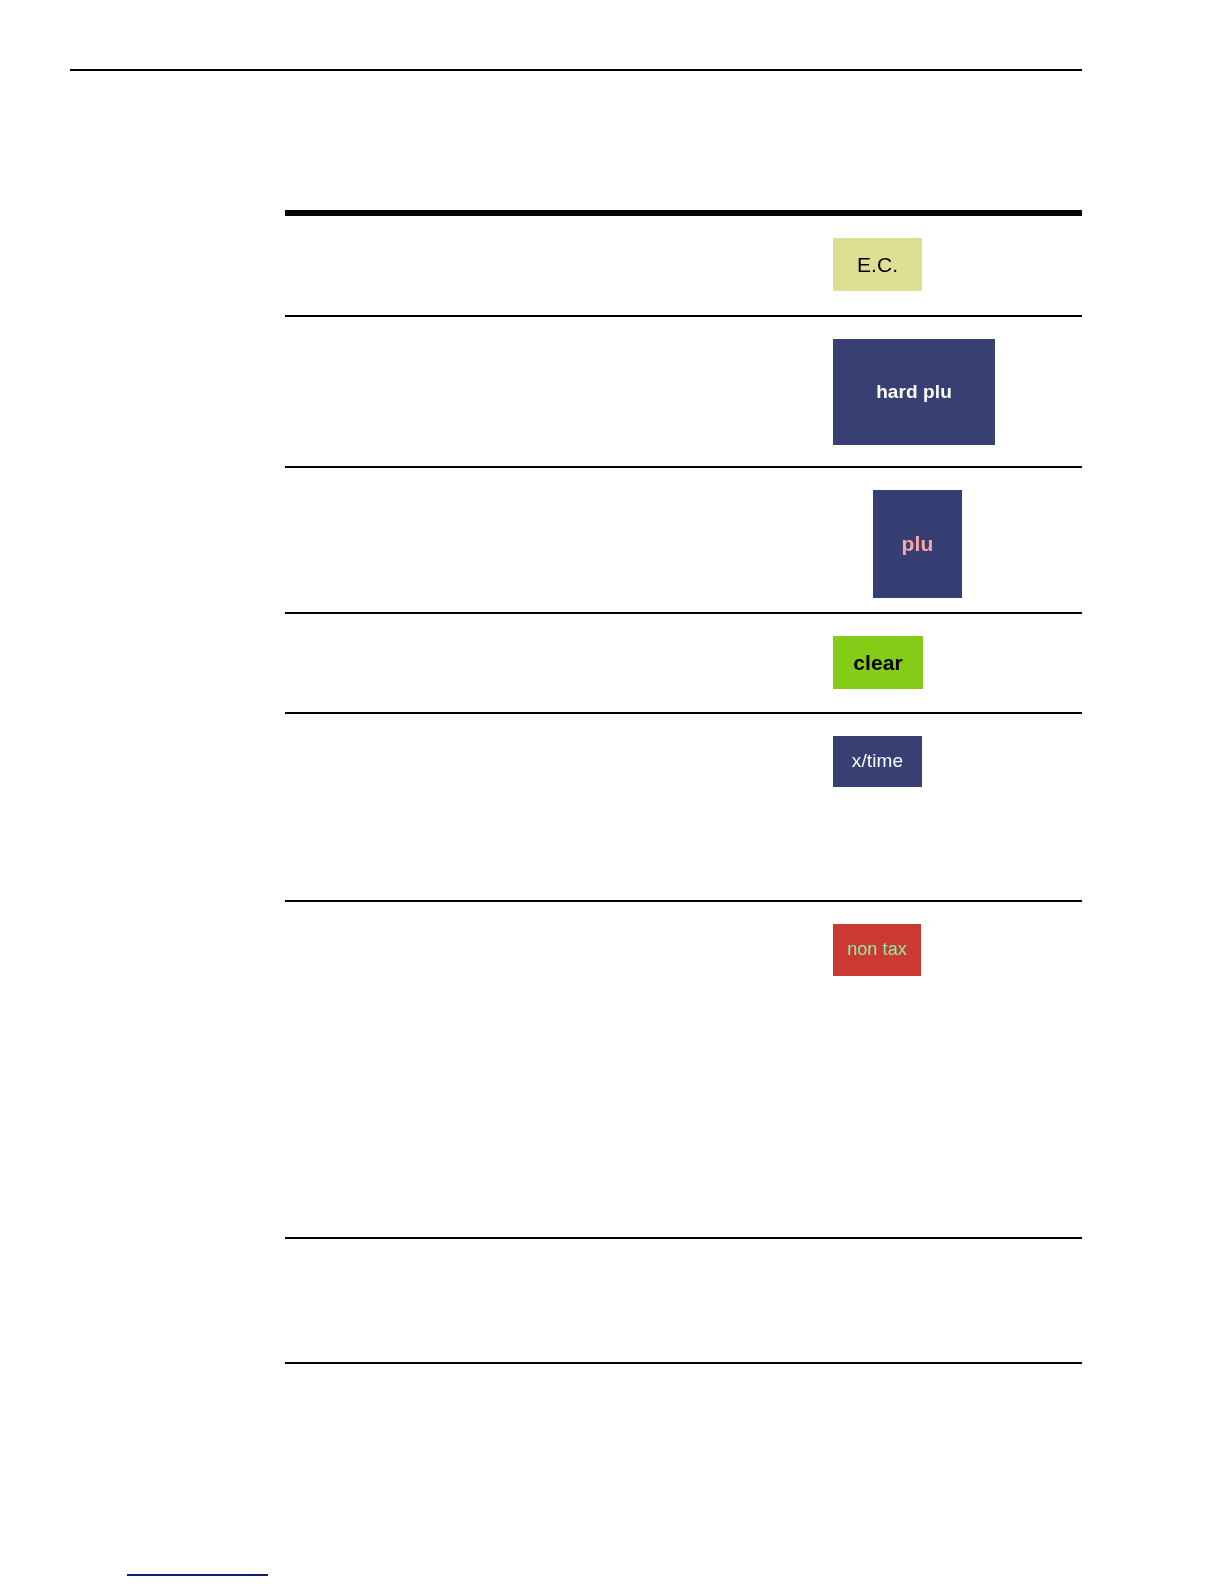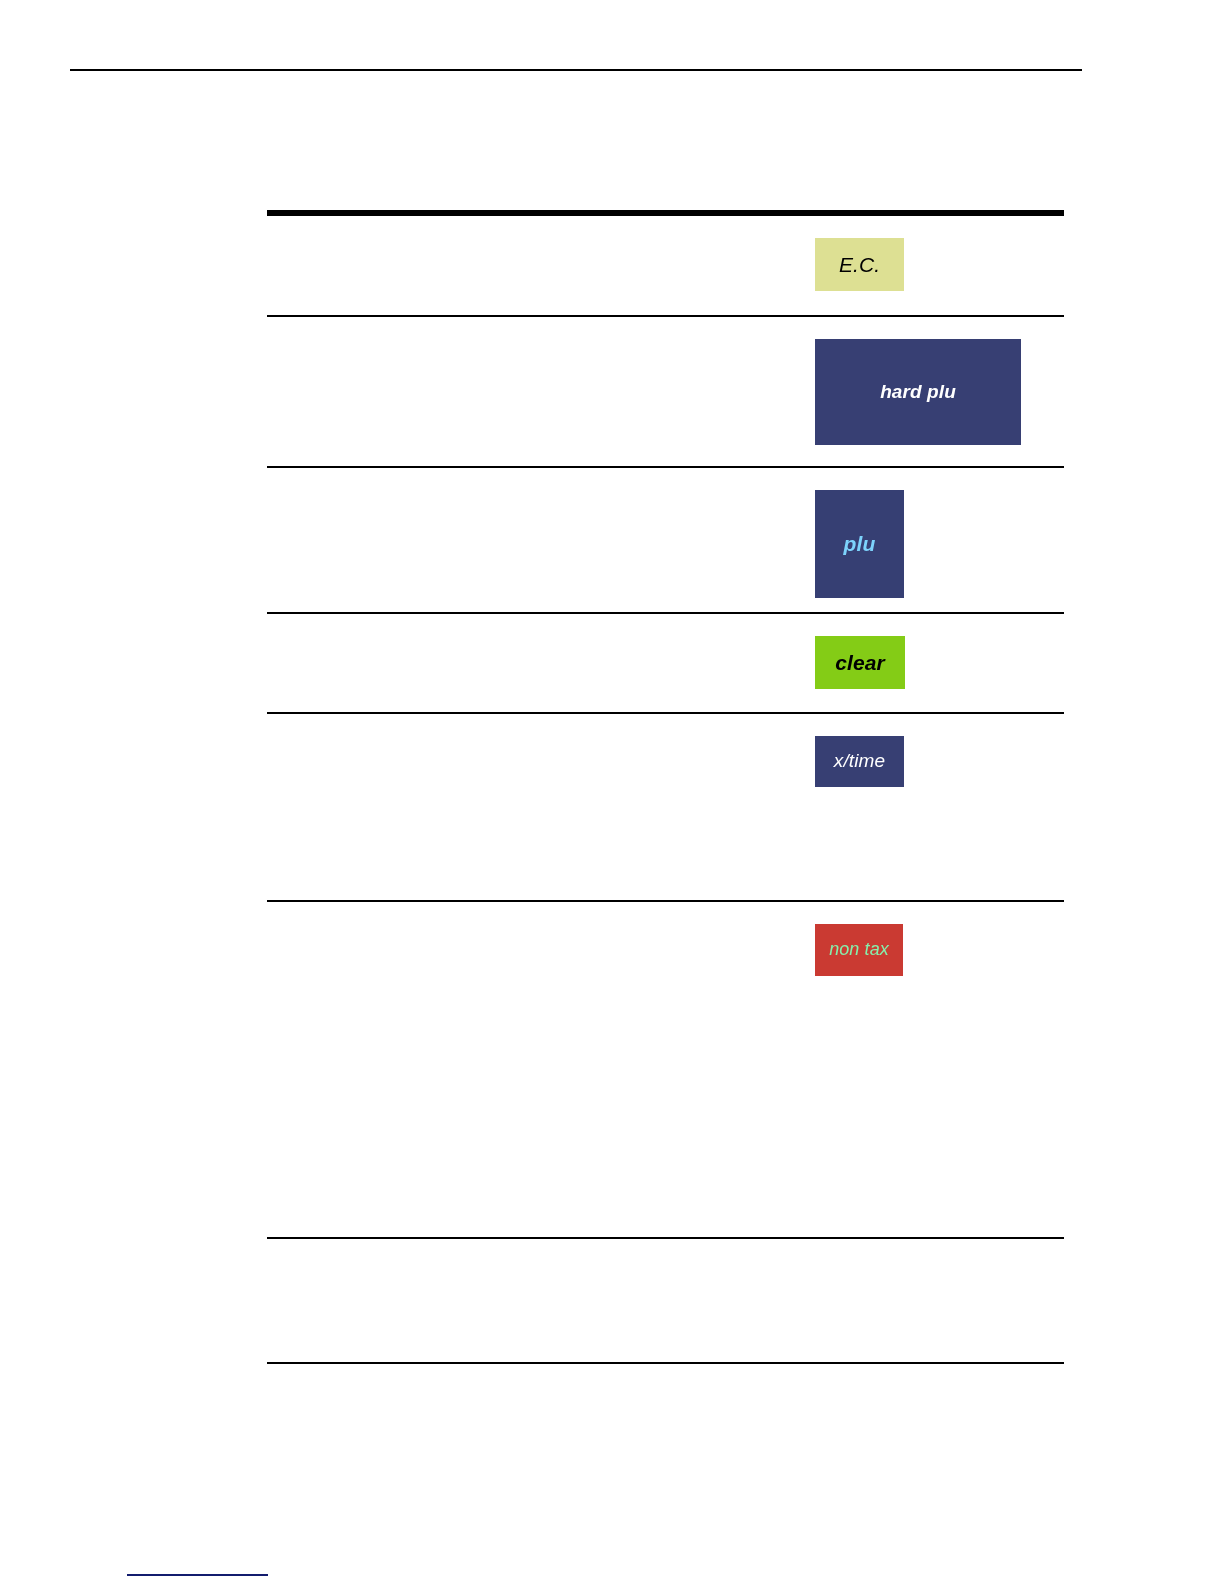--- a/index.html
+++ b/index.html
@@ -27,24 +27,23 @@
     left: 70px;
     top: 69px;
     width: 1012px;
     height: 2px;
     background: #000000;
   }
 
   
   .key-table {
     position: absolute;
-    left: 267px;
+    left: 285px;
     top: 210px;
     width: 797px;
-    font-style: italic;
   }
 
   .table-top-rule {
     width: 100%;
     height: 6px;
     background: #000000;
   }
 
   .row {
     position: relative;
@@ -86,35 +85,36 @@
   .keycap.ec {
     width: 89px;
     height: 53px;
     background: #dde093;
     color: #000000;
     font-size: 21px;
     font-weight: 400;
   }
 
   .keycap.hardplu {
-    width: 206px;
+    width: 162px;
     height: 106px;
     background: #373f73;
     color: #ffffff;
     font-size: 19px;
     font-weight: 700;
   }
 
   .keycap.plu {
     width: 89px;
     height: 108px;
     background: #363f73;
-    color: #7dd3fc;
+    color: #fca5a5;
     font-size: 21px;
     font-weight: 700;
+    margin-left: 40px;
   }
 
   .keycap.clear {
     width: 90px;
     height: 53px;
     background: #84cc16;
     color: #000000;
     font-size: 21px;
     font-weight: 700;
   }

